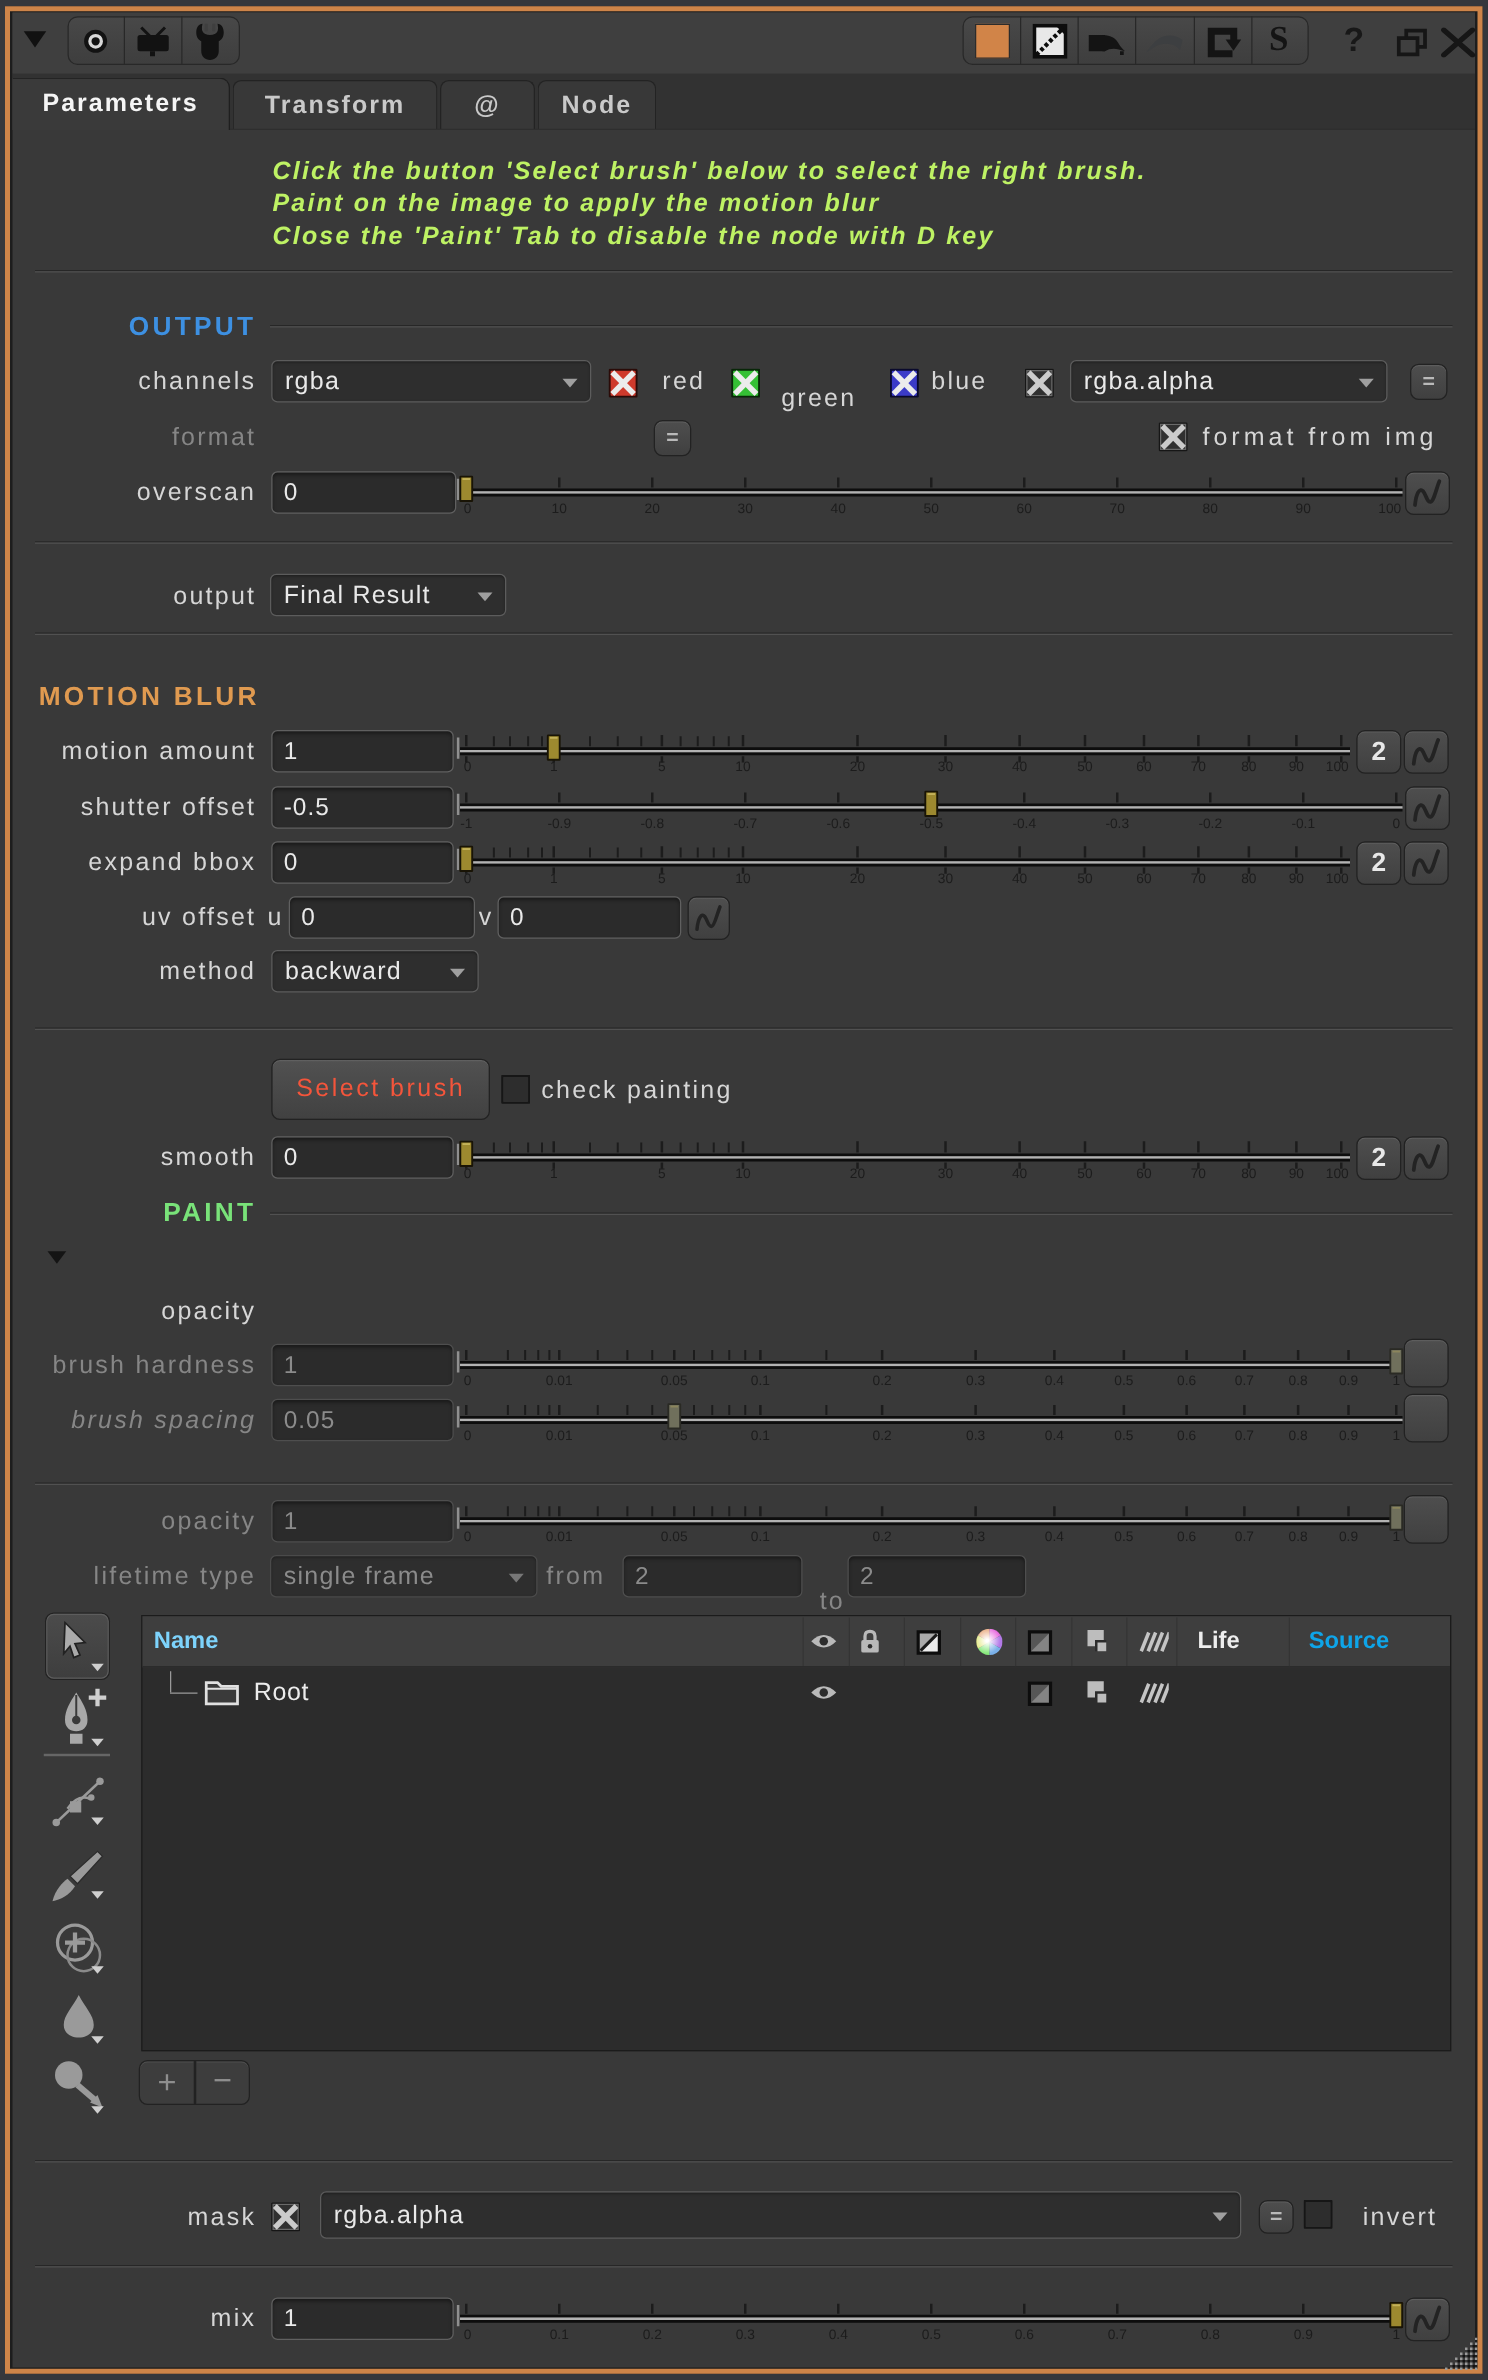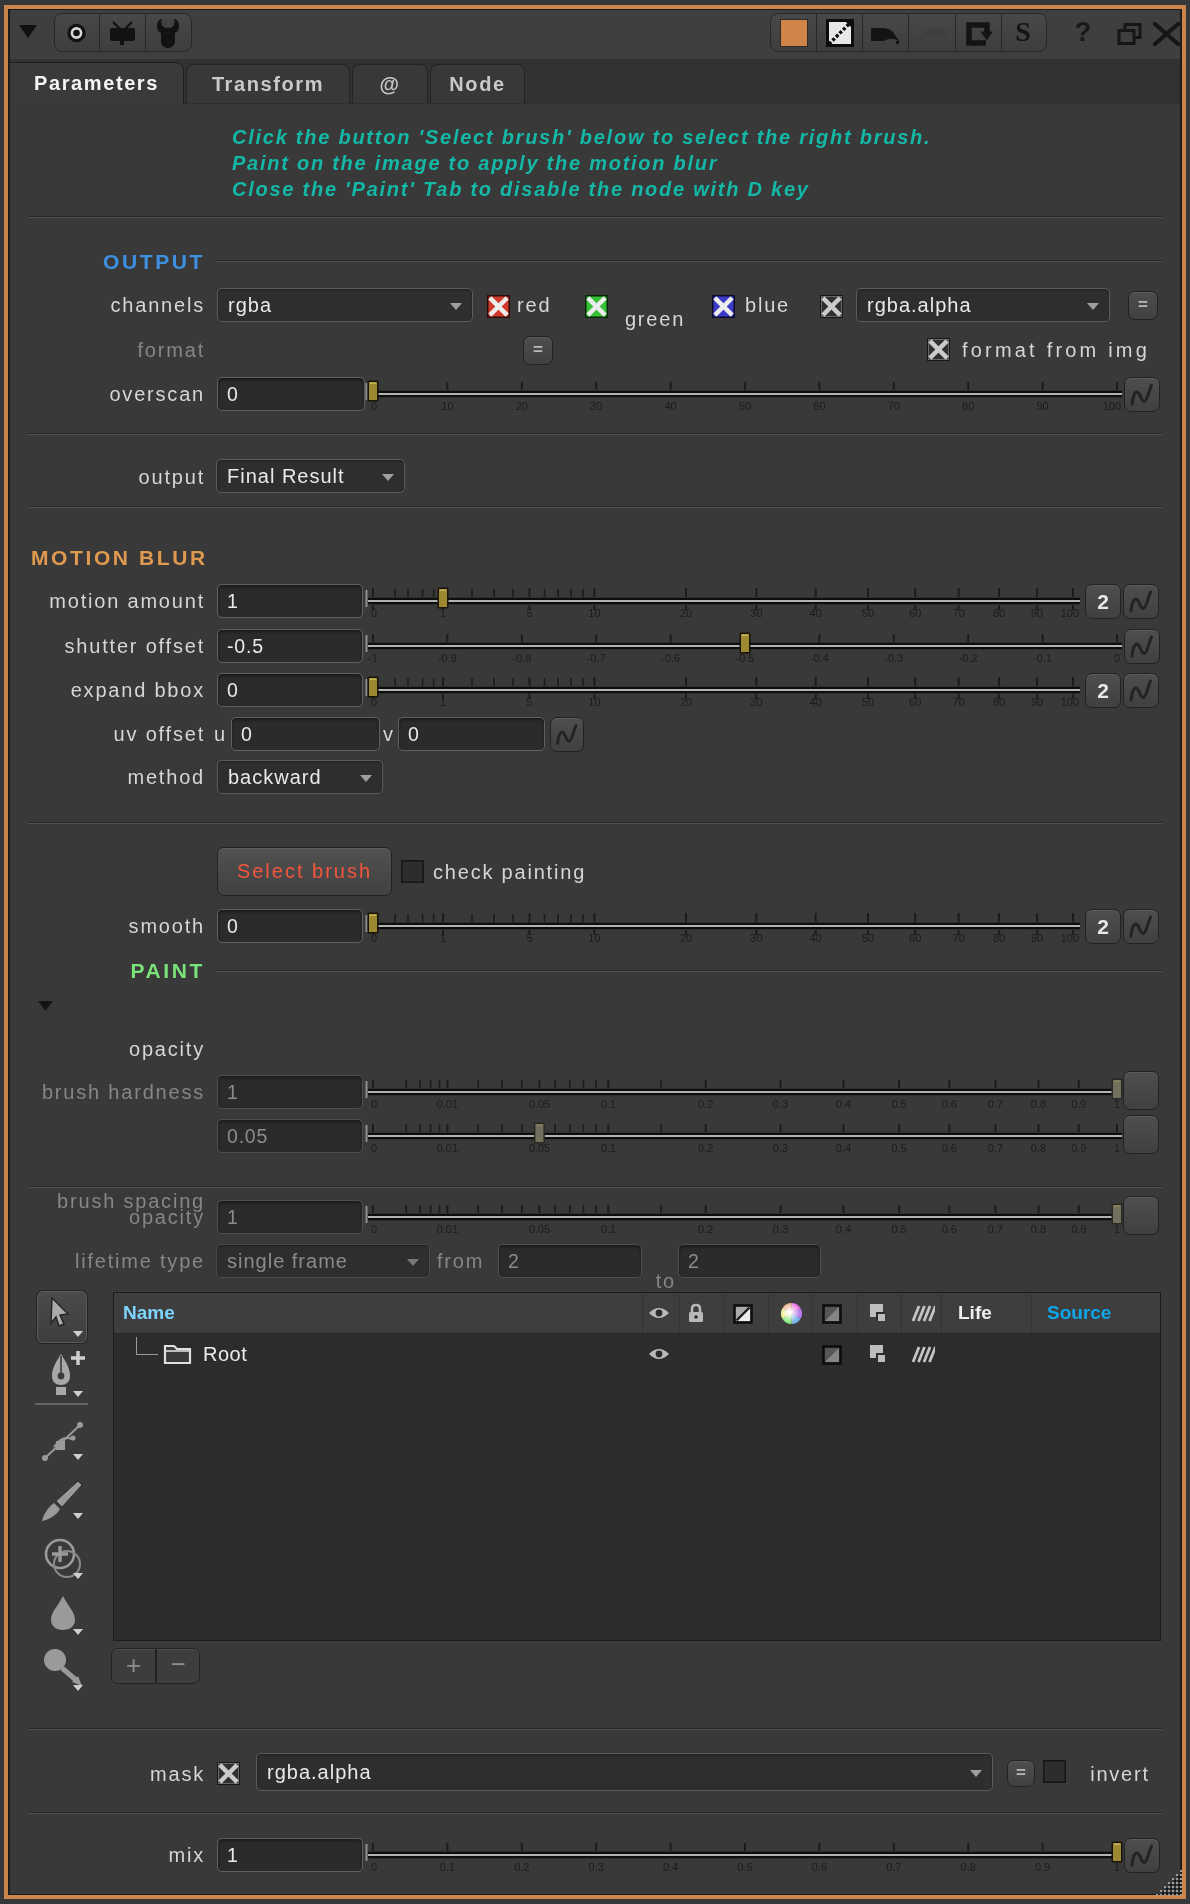--- a/index.html
+++ b/index.html
@@ -75,36 +75,36 @@
       </svg>
       <svg class="abs" style="left:1152px;top:22px" width="29" height="24" viewBox="0 0 29 24">
         <path d="M3 2 L26 22 M26 2 L3 22" stroke="#161616" stroke-width="4.2" stroke-linecap="round"></path>
       </svg>
       <div class="abs" style="left:10px;top:59px;width:1170px;height:45px;background:#323232"></div>
       <div class="abs" style="left:186px;top:64px;width:164px;height:40px;background:#383838;border:1px solid #232323;border-bottom:none;border-radius:7px 7px 0 0;color:#c9c9c9;font-weight:bold;font-size:20px;letter-spacing:1.6px;text-align:center;line-height:38px">Transform</div>
       <div class="abs" style="left:352px;top:64px;width:76px;height:40px;background:#383838;border:1px solid #232323;border-bottom:none;border-radius:7px 7px 0 0;color:#c9c9c9;font-weight:bold;font-size:20px;letter-spacing:1.6px;text-align:center;line-height:38px">@</div>
       <div class="abs" style="left:430px;top:64px;width:95px;height:40px;background:#383838;border:1px solid #232323;border-bottom:none;border-radius:7px 7px 0 0;color:#c9c9c9;font-weight:bold;font-size:20px;letter-spacing:1.6px;text-align:center;line-height:38px">Node</div>
       <div class="abs" style="left:10px;top:62px;width:174px;height:42px;background:#3a3a3a;border:1px solid #1f1f1f;border-bottom:none;border-left:none;border-radius:0 8px 0 0;color:#f5f5f5;font-weight:bold;font-size:20px;letter-spacing:1.6px;text-align:center;line-height:40px">Parameters</div>
       <div class="abs" style="left:184px;top:103px;width:996px;height:1px;background:#2e2e2e"></div>
-      <div class="abs" style="left:232px;top:124px;color:#14b8a6;font-size:20px;font-weight:bold;font-style:italic;line-height:26px;letter-spacing:1.75px">Click the button 'Select brush' below to select the right brush.<br>Paint on the image to apply the motion blur<br>Close the 'Paint' Tab to disable the node with D key</div>
+      <div class="abs" style="left:218px;top:124px;color:#bef264;font-size:20px;font-weight:bold;font-style:italic;line-height:26px;letter-spacing:1.75px">Click the button 'Select brush' below to select the right brush.<br>Paint on the image to apply the motion blur<br>Close the 'Paint' Tab to disable the node with D key</div>
       <div class="abs" style="left:28px;top:216px;width:1134px;height:1px;background:#272727"></div>
       <div class="abs" style="left:28px;top:217px;width:1134px;height:1px;background:#515151"></div>
       <div class="seclab" style="left:0;top:250px;width:205px;text-align:right;color:#3d90e2">OUTPUT</div>
       <div class="abs" style="left:216px;top:260px;width:946px;height:1px;background:#272727"></div>
       <div class="abs" style="left:216px;top:261px;width:946px;height:1px;background:#515151"></div>
       <div class="lab" style="top:292px;width:205px;">channels</div>
       <div class="dd" style="left:217px;top:288px;width:256px;height:34px;line-height:32px">rgba<span class="ddarr"></span></div>
       <svg class="abs" style="left:487px;top:295px" width="23" height="23" viewBox="0 0 23 23">
         <rect x="0.5" y="0.5" width="22" height="22" rx="1.5" fill="#cf3a2c" stroke="#2a0b08" stroke-width="2"></rect>
         <g stroke="#ececec" stroke-width="4.4" stroke-linecap="square">
           <line x1="4.4" y1="4.4" x2="18.6" y2="18.6"></line>
           <line x1="18.6" y1="4.4" x2="4.4" y2="18.6"></line>
         </g>
       </svg>
-      <div class="abs lab" style="left:517px;top:292px;width:60px;text-align:left">red</div>
+      <div class="abs lab" style="left:517px;top:292px;width:60px;text-align:center">red</div>
       <svg class="abs" style="left:585px;top:295px" width="23" height="23" viewBox="0 0 23 23">
         <rect x="0.5" y="0.5" width="22" height="22" rx="1.5" fill="#35c035" stroke="#082708" stroke-width="2"></rect>
         <g stroke="#ececec" stroke-width="4.4" stroke-linecap="square">
           <line x1="4.4" y1="4.4" x2="18.6" y2="18.6"></line>
           <line x1="18.6" y1="4.4" x2="4.4" y2="18.6"></line>
         </g>
       </svg>
       <div class="abs lab" style="left:620px;top:306px;width:70px;text-align:center">green</div>
       <svg class="abs" style="left:712px;top:295px" width="23" height="23" viewBox="0 0 23 23">
         <rect x="0.5" y="0.5" width="22" height="22" rx="1.5" fill="#3b3bc8" stroke="#0a0a2d" stroke-width="2"></rect>
@@ -488,21 +488,21 @@
         <text x="680.5" y="37" text-anchor="middle">0.8</text>
         <text x="720.8" y="37" text-anchor="middle">0.9</text>
         <text x="759" y="37" text-anchor="middle">1</text>
         <g>
           <rect x="753.5" y="7.5" width="11" height="21" rx="1" fill="#2a2a24"></rect>
           <rect x="755" y="9" width="8" height="18" fill="#70705c"></rect>
           <rect x="756" y="9.5" width="6" height="1.5" fill="#c9b75e" opacity="0.3"></rect>
         </g>
       </svg>
       <div class="btn" style="left:1123px;top:1071px;width:36px;height:39px"></div>
-      <div class="lab dis" style="top:1188px;width:205px;">brush spacing</div>
+      <div class="lab dis" style="top:1123px;width:205px;font-style:italic;">brush spacing</div>
       <div class="inp dis" style="left:217px;top:1119px;width:146px;height:34px;line-height:32px">0.05</div>
       <svg class="sld" style="left:358px;top:1115px;width:768px;height:46px" viewBox="0 0 768 46">
         <rect x="7.5" y="10" width="2" height="17" fill="#8f8f8f"></rect>
         <rect x="47.5" y="9" width="1.6" height="8" fill="#1c1c1c"></rect>
         <rect x="61.3" y="9" width="1.6" height="8" fill="#1c1c1c"></rect>
         <rect x="71.8" y="9" width="1.6" height="8" fill="#1c1c1c"></rect>
         <rect x="80.7" y="9" width="1.6" height="8" fill="#1c1c1c"></rect>
         <rect x="119.4" y="9" width="1.6" height="8" fill="#1c1c1c"></rect>
         <rect x="143.1" y="9" width="1.6" height="8" fill="#1c1c1c"></rect>
         <rect x="163" y="9" width="1.6" height="8" fill="#1c1c1c"></rect>

